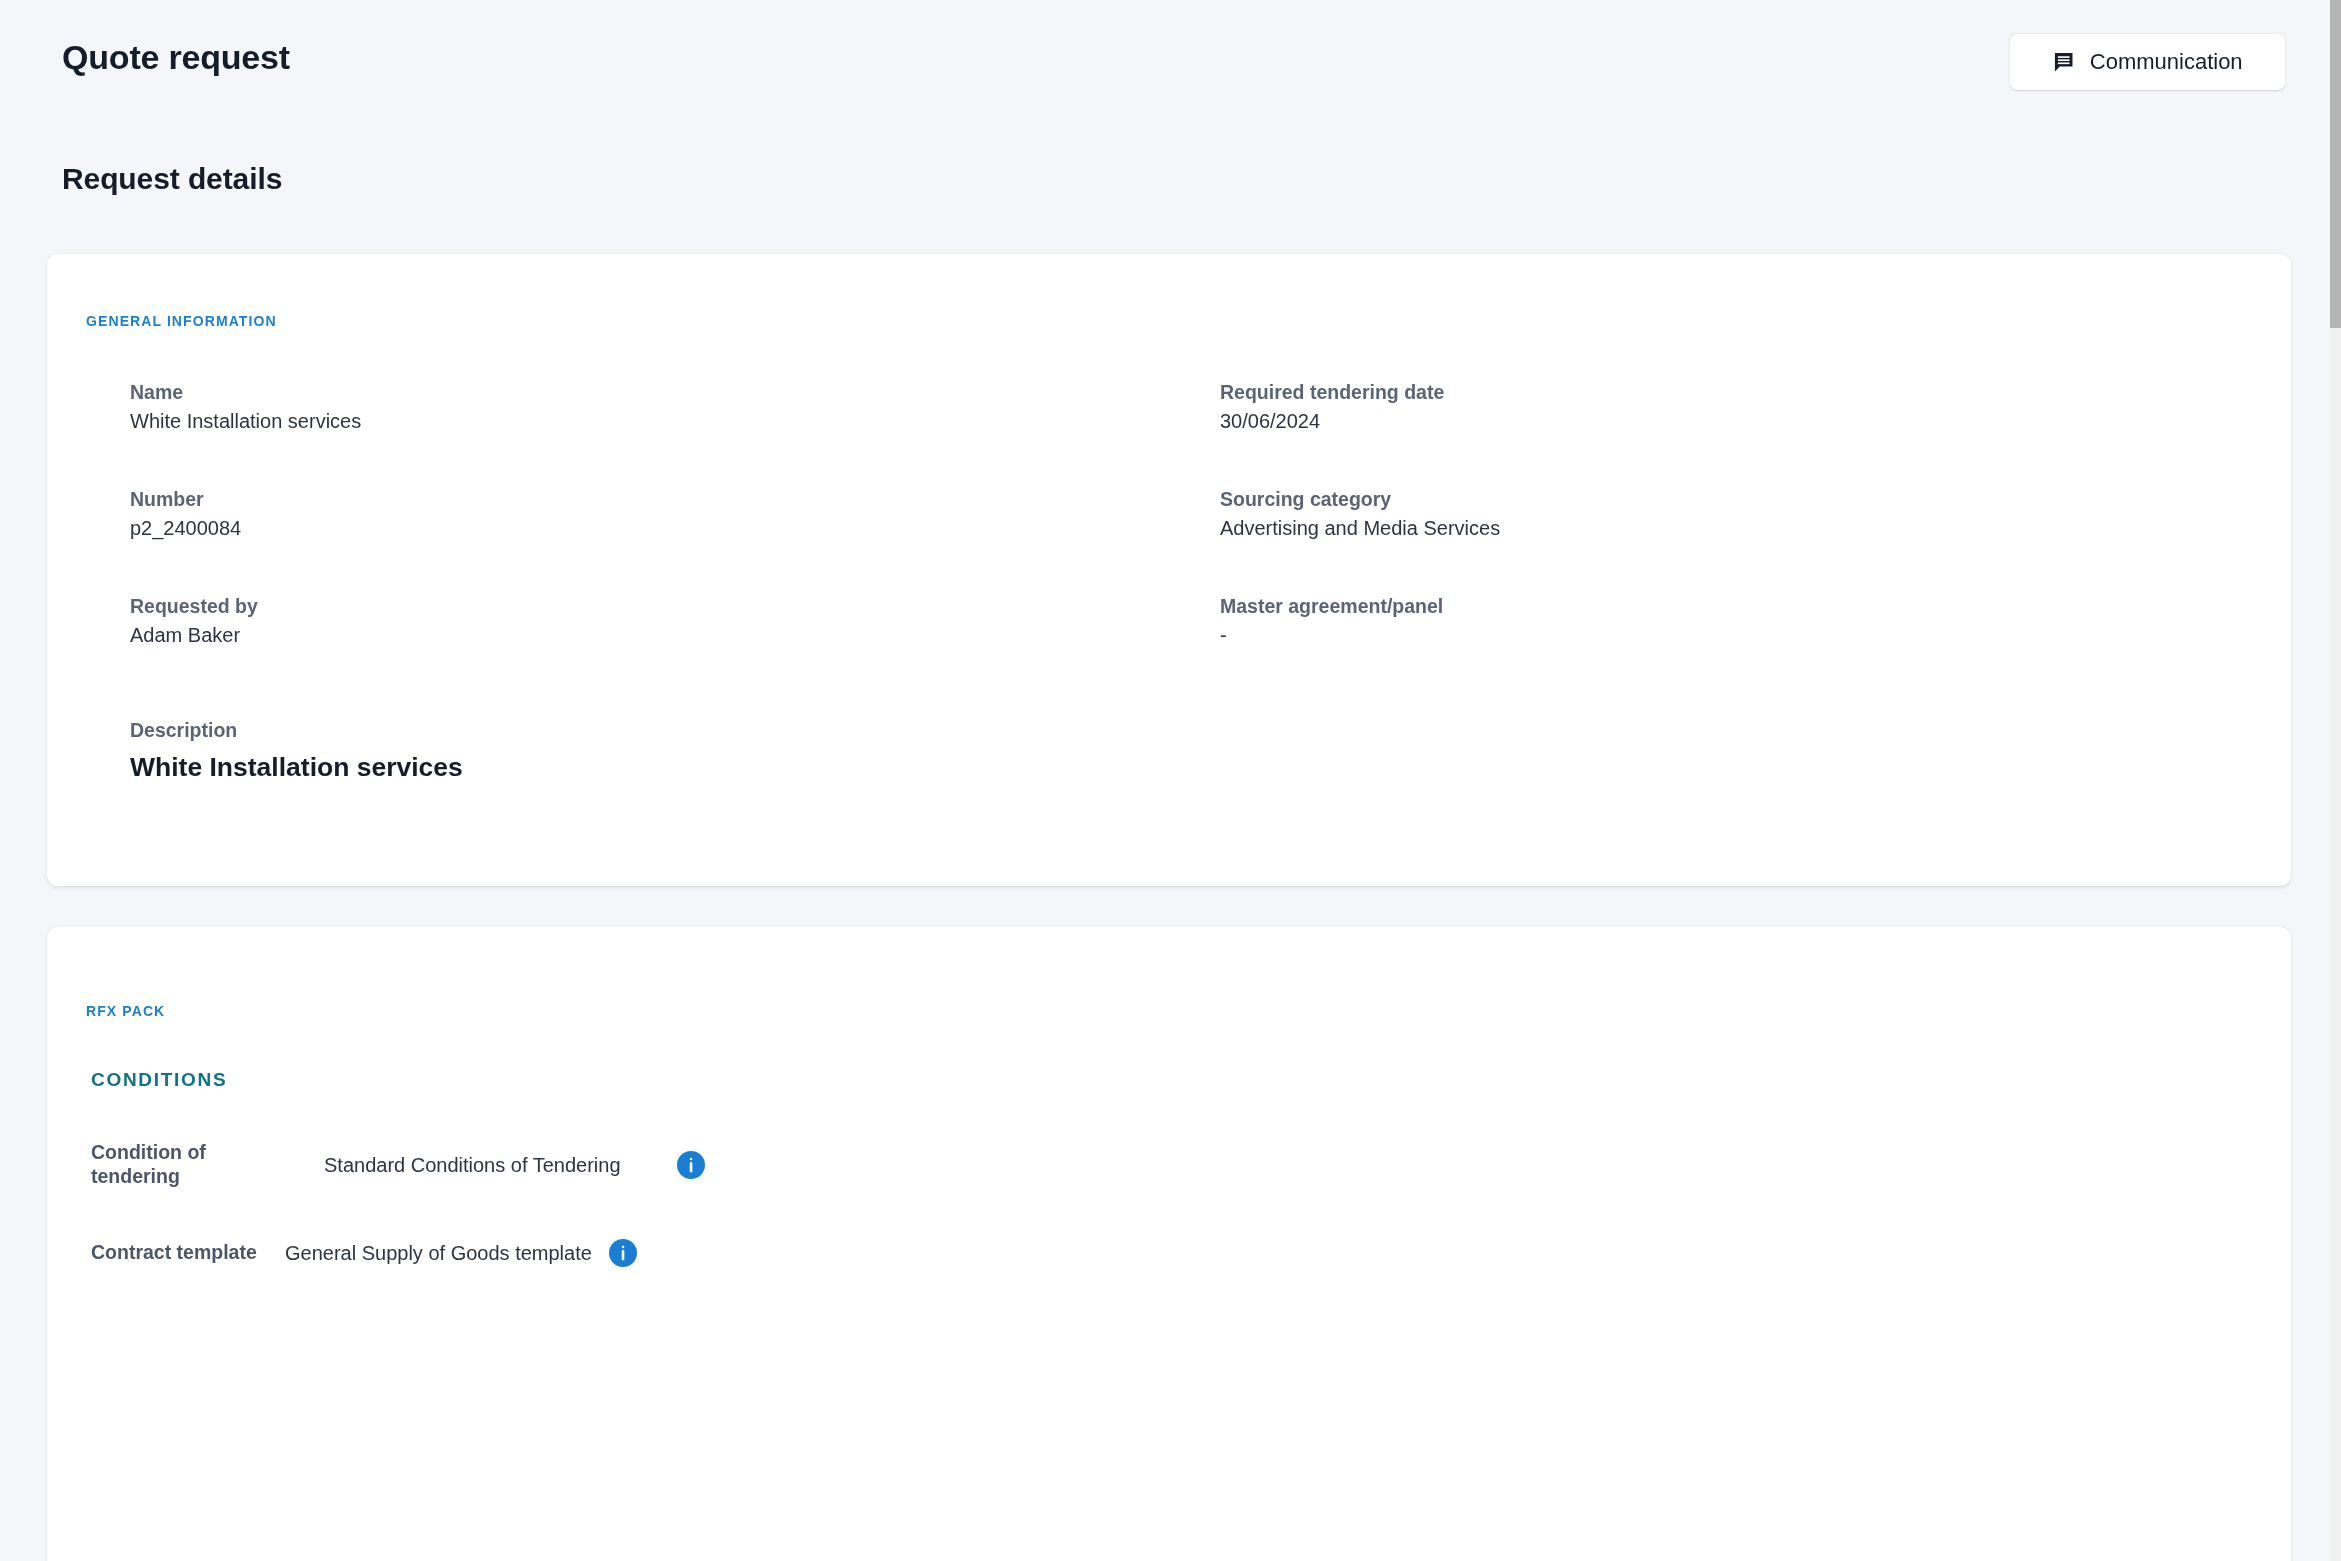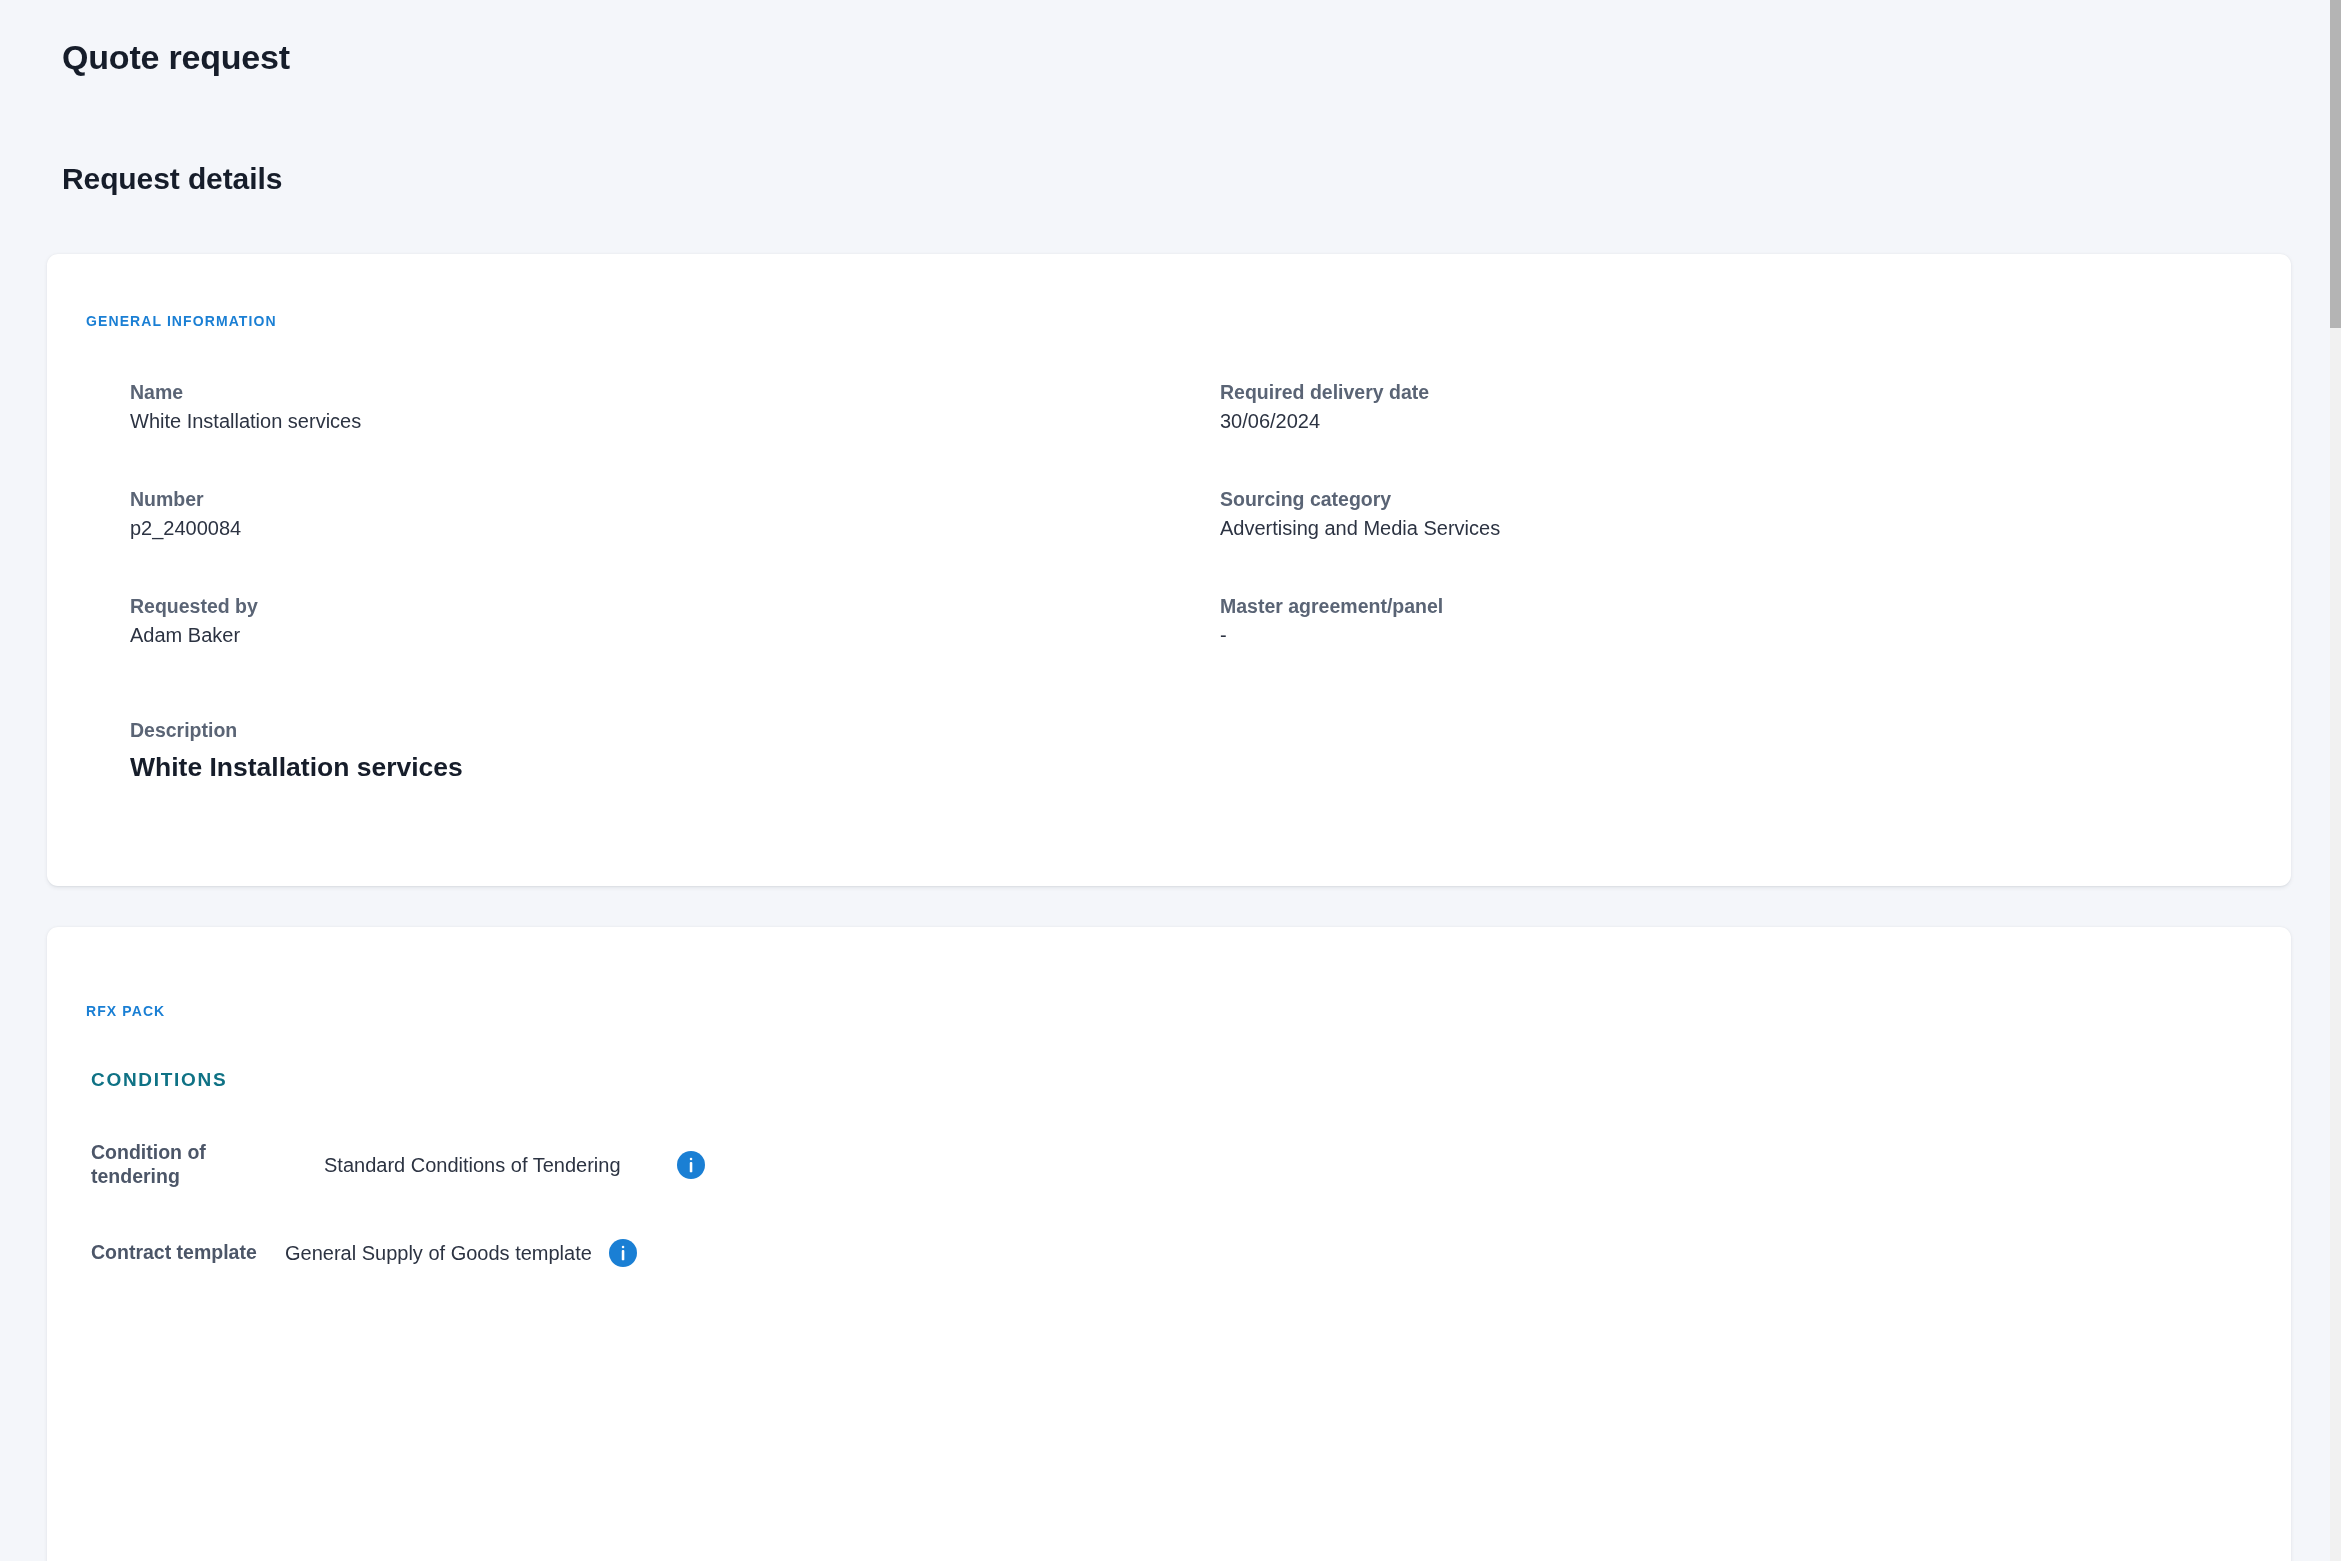--- a/index.html
+++ b/index.html
@@ -215,36 +215,47 @@
   }
 </style>
 </head>
 <body>
 
 <div id="page">
 
   <div class="topbar">
     <div class="page-title">Quote request</div>
 
+    <button class="comm-btn">
+      <span class="comm-icon-wrap">
+        <svg class="comm-icon" viewBox="0 0 24 24" aria-hidden="true">
+          <path fill="#161d2a" d="M3 3h18v14H8l-5 5V3z"></path>
+          <rect x="6" y="6.4" width="12" height="1.7" fill="#ffffff"></rect>
+          <rect x="6" y="9.6" width="12" height="1.7" fill="#ffffff"></rect>
+          <rect x="6" y="12.8" width="12" height="1.7" fill="#ffffff"></rect>
+        </svg>
+      </span>
+      <span class="label">Communication</span>
+    </button>
   </div>
 
   <div class="section-heading">Request details</div>
 
   <div class="card" id="card-general">
     <div class="card-title">GENERAL INFORMATION</div>
 
     <div class="info-grid">
 
       <div class="info-row">
         <div class="info-cell left">
           <div class="info-label">Name</div>
           <div class="info-value">White Installation services</div>
         </div>
         <div class="info-cell right">
-          <div class="info-label">Required delivery date</div>
+          <div class="info-label">Required tendering date</div>
           <div class="info-value">30/06/2024</div>
         </div>
       </div>
 
       <div class="info-row">
         <div class="info-cell left">
           <div class="info-label">Number</div>
           <div class="info-value">p2_2400084</div>
         </div>
         <div class="info-cell right">

